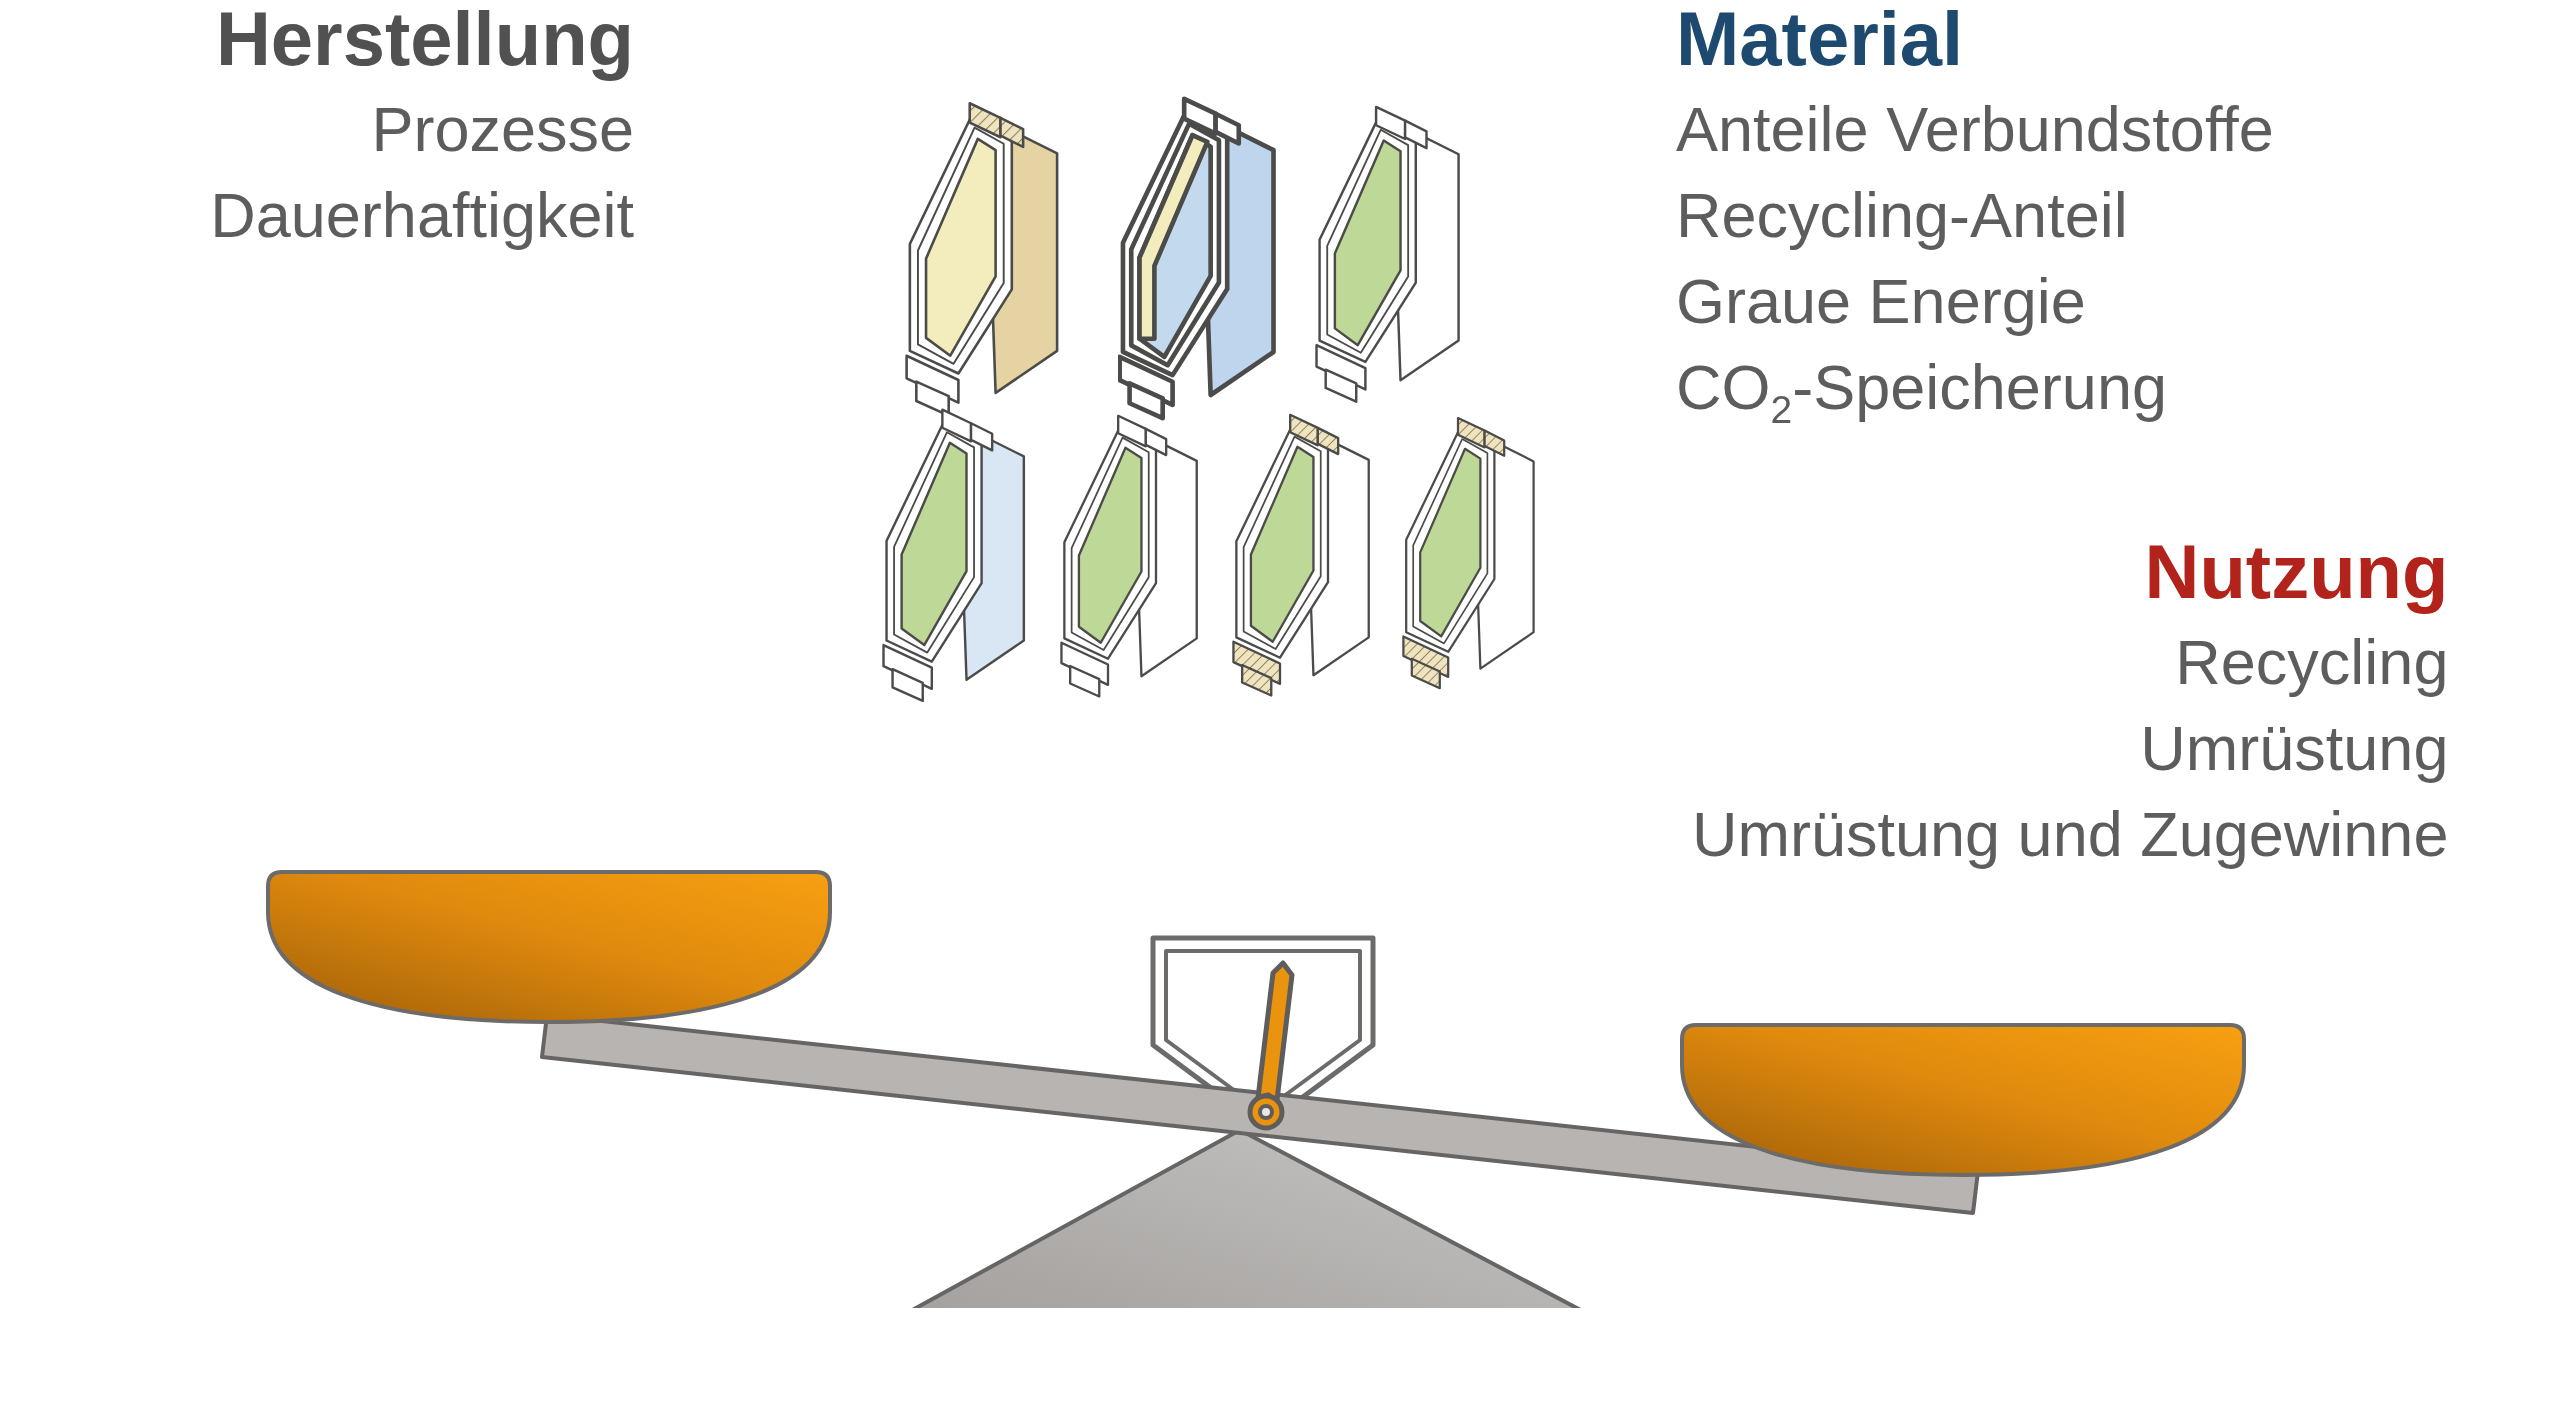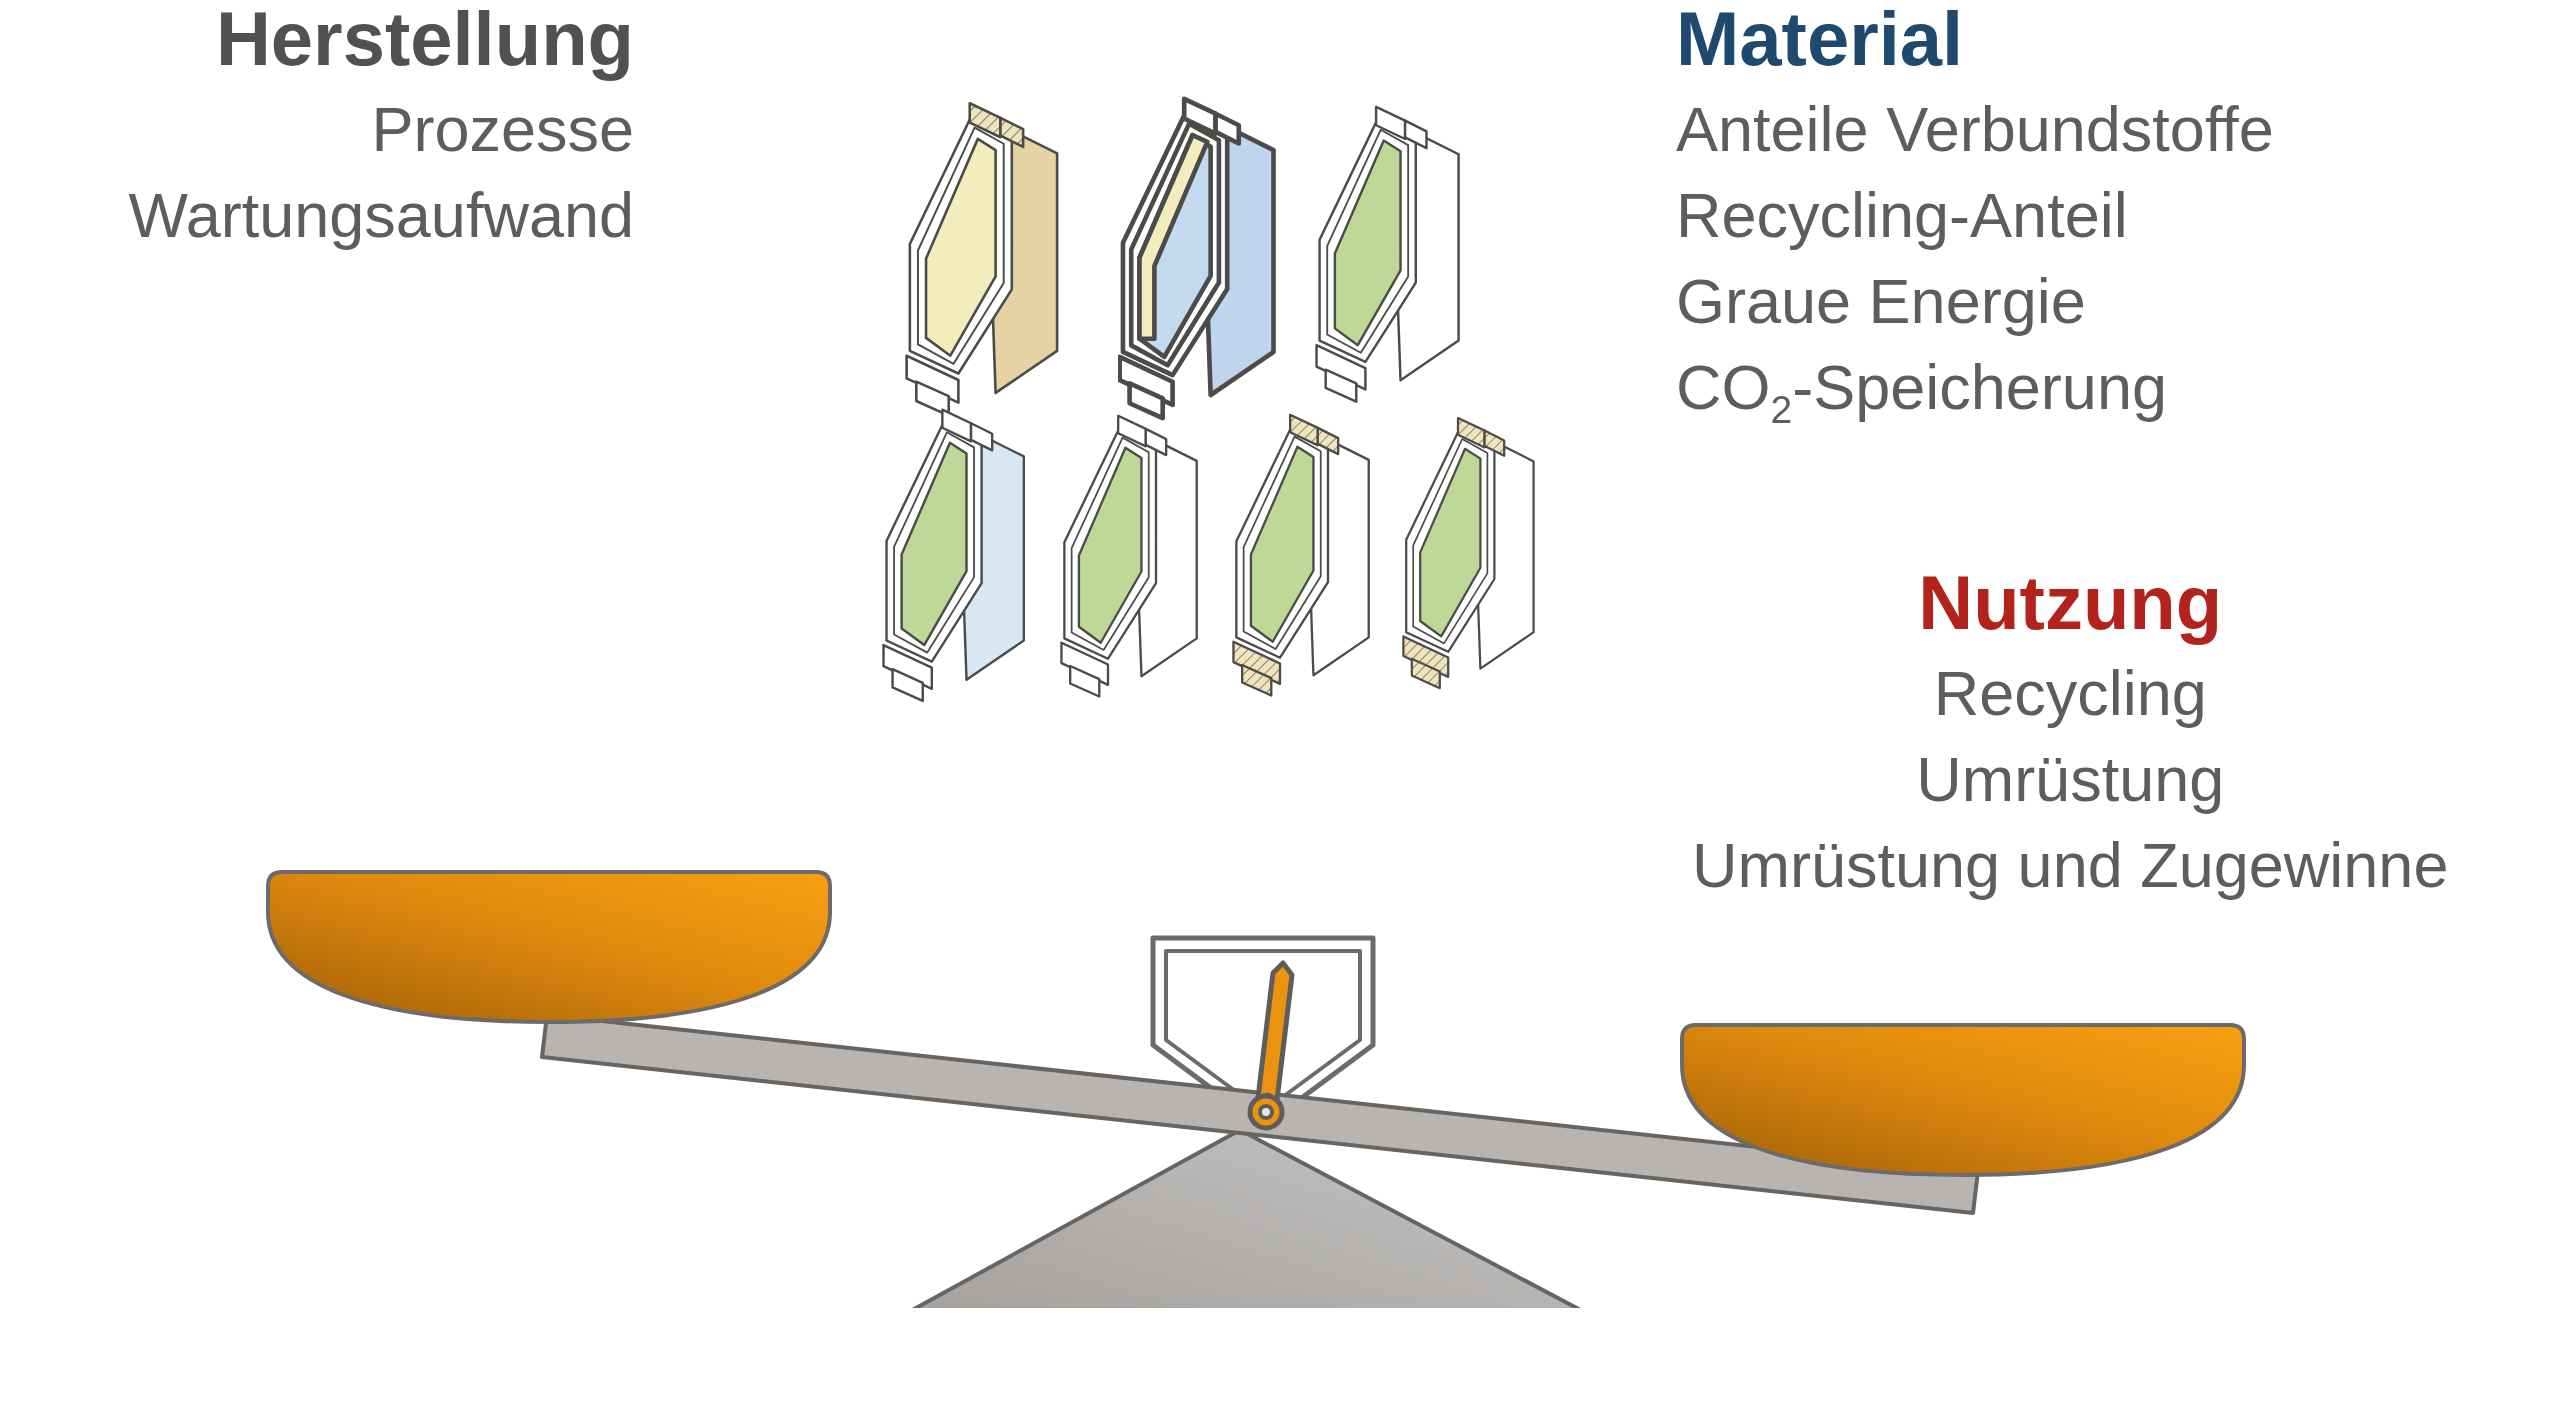--- a/index.html
+++ b/index.html
@@ -10,21 +10,21 @@
   
   .tblock{position:absolute;color:#5d5d5d;font-size:63px;line-height:86px;white-space:nowrap;}
   .tblock .hd{display:block;font-weight:bold;font-size:76px;line-height:94px;}
   .tblock .it{display:block;}
   #block-herstellung{left:0px;top:-8px;width:634px;text-align:right;}
   #block-herstellung .hd{color:#515151;}
   #block-material{left:1676px;top:-8px;text-align:left;}
   #block-material .hd{color:#1f4a70;}
   #block-klima{left:0px;top:564px;width:800px;text-align:right;}
   #block-klima .hd{color:#6c6c24;}
-  #block-nutzung{left:1692px;top:556px;text-align:center;}
+  #block-nutzung{left:1692px;top:525px;text-align:right;}
   #block-nutzung .hd{color:#b2231c;}
   sub{font-size:0.62em;}
   
   .win{position:absolute;}
   .win polygon{stroke:#4b4b49;stroke-width:1.6;stroke-linejoin:round;fill:#ffffff;}
   .win .inner{fill:none;stroke-width:1.2;}
   .win.thick polygon{stroke-width:2.8;}
   .w1a .panel{fill:#e5d3a4}.w1a .glass{fill:#f3edbe}
   .w1b .panel{fill:#bed5ed}.w1b .glass{fill:#c3d9ee}.w1b .strip{fill:#f3edbe}
   .w1c .panel{fill:#ffffff}.w1c .glass{fill:#bed897}
@@ -55,21 +55,21 @@
       <linearGradient id="triGrad" x1="0" y1="1" x2="1" y2="0">
         <stop offset="0" stop-color="#9a9795"></stop>
         <stop offset="1" stop-color="#c9c7c5"></stop>
       </linearGradient>
     </defs>
   </svg>
 
   <div class="tblock" id="block-herstellung">
     <span class="hd">Herstellung</span>
     <span class="it">Prozesse</span>
-    <span class="it">Wartungsaufwand</span>
+    <span class="it">Dauerhaftigkeit</span>
   </div>
 
   <div class="tblock" id="block-material">
     <span class="hd">Material</span>
     <span class="it">Anteile Verbundstoffe</span>
     <span class="it">Recycling-Anteil</span>
     <span class="it">Graue Energie</span>
     <span class="it"><span>CO</span><sub>2</sub><span>-Speicherung</span></span>
   </div>
 

